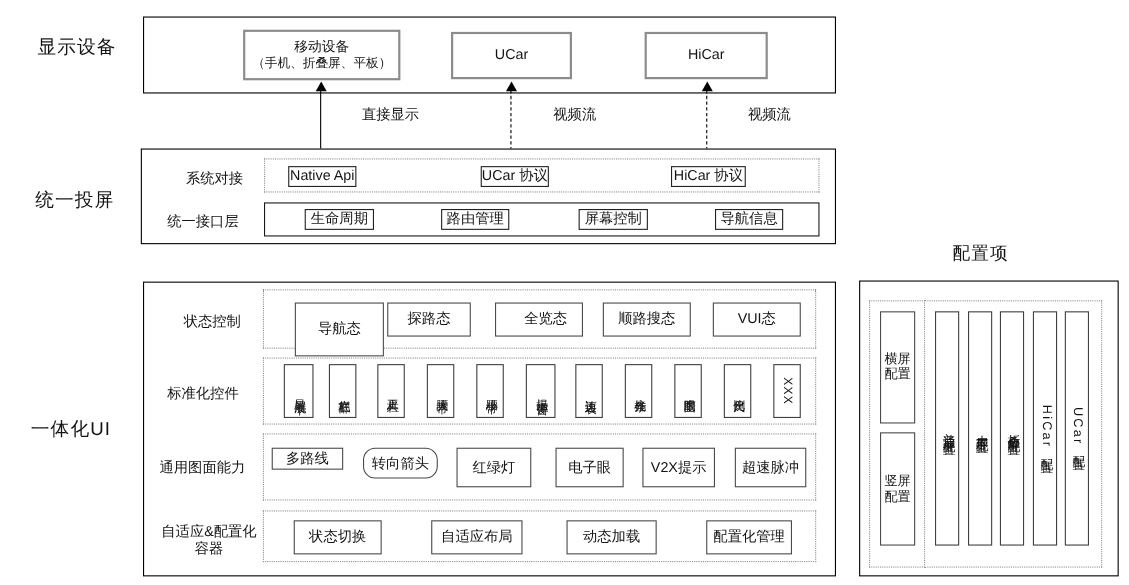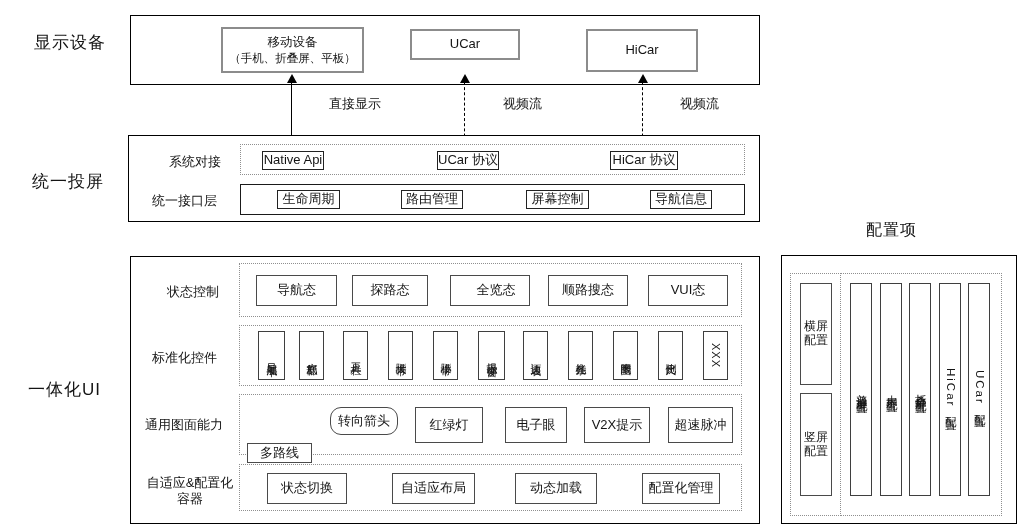--- a/index.html
+++ b/index.html
@@ -48,21 +48,21 @@
 
   <div class="abs side-lbl" style="left:34px;top:31px;">显示设备</div>
   <div class="abs side-lbl" style="left:32px;top:170px;">统一投屏</div>
   <div class="abs side-lbl" style="left:28px;top:378px;">一体化UI</div>
 
   <div class="abs frame" style="left:130px;top:15px;width:630px;height:70px;"></div>
   <div class="abs item device" style="left:221px;top:27px;width:143px;height:46px;">
     <span class="l1">移动设备</span>
     <span class="l2">（手机、折叠屏、平板）</span>
   </div>
-  <div class="abs item device" style="left:410px;top:29px;width:110px;height:31px;">UCar</div>
+  <div class="abs item device" style="left:410px;top:29px;width:110px;height:43px;">UCar</div>
   <div class="abs item device" style="left:586px;top:29px;width:112px;height:43px;">HiCar</div>
 
   <div class="abs arrowhead" style="left:287px;top:74px;"></div>
   <div class="abs conn" style="left:291px;top:82px;height:70px;"></div>
   <div class="abs conn-lbl" style="left:299px;top:95px;">直接显示</div>
 
   <div class="abs arrowhead" style="left:460px;top:74px;"></div>
   <div class="abs conn dashed" style="left:464px;top:82px;height:70px;"></div>
   <div class="abs conn-lbl" style="left:473px;top:95px;">视频流</div>
 
@@ -82,21 +82,21 @@
   <div class="abs solidwrap" style="left:240px;top:184px;width:505px;height:31px;"></div>
   <div class="abs item sm" style="left:277px;top:190px;width:63px;height:19px;">生命周期</div>
   <div class="abs item sm" style="left:401px;top:190px;width:62px;height:19px;">路由管理</div>
   <div class="abs item sm" style="left:526px;top:190px;width:63px;height:19px;">屏幕控制</div>
   <div class="abs item sm" style="left:650px;top:190px;width:62px;height:19px;">导航信息</div>
 
   <div class="abs frame" style="left:130px;top:256px;width:630px;height:268px;"></div>
 
   <div class="abs lbl" style="left:167px;top:283px;">状态控制</div>
   <div class="abs dotted" style="left:239px;top:263px;width:503px;height:54px;"></div>
-  <div class="abs item" style="left:256px;top:275px;width:81px;height:31px;">导航态</div>
+  <div class="abs item" style="left:268px;top:275px;width:81px;height:49px;">导航态</div>
   <div class="abs item" style="left:352px;top:275px;width:76px;height:31px;">探路态</div>
   <div class="abs item" style="left:450px;top:275px;width:80px;height:31px;padding-left:12px;">全览态</div>
   <div class="abs item" style="left:548px;top:275px;width:80px;height:31px;">顺路搜态</div>
   <div class="abs item" style="left:648px;top:275px;width:80px;height:31px;">VUI态</div>
 
   <div class="abs lbl" style="left:152px;top:349px;">标准化控件</div>
   <div class="abs dotted" style="left:239px;top:325px;width:503px;height:61px;"></div>
   <div class="abs vitem" style="left:258px;top:331px;width:27px;height:49px;">导航黑卡</div>
   <div class="abs vitem" style="left:299px;top:331px;width:25px;height:49px;">底部栏</div>
   <div class="abs vitem" style="left:343px;top:331px;width:25px;height:49px;">工具栏</div>
@@ -104,21 +104,21 @@
   <div class="abs vitem" style="left:433px;top:331px;width:25px;height:49px;">小腰带</div>
   <div class="abs vitem" style="left:478px;top:331px;width:27px;height:49px;">提示弹窗</div>
   <div class="abs vitem" style="left:523px;top:331px;width:25px;height:49px;">迈速表</div>
   <div class="abs vitem" style="left:568px;top:331px;width:25px;height:49px;">光柱条</div>
   <div class="abs vitem" style="left:613px;top:331px;width:25px;height:49px;">鹰眼图</div>
   <div class="abs vitem" style="left:658px;top:331px;width:25px;height:49px;">比例尺</div>
   <div class="abs vitem" style="left:703px;top:331px;width:25px;height:49px;">XXX</div>
 
   <div class="abs lbl" style="left:145px;top:416px;">通用图面能力</div>
   <div class="abs dotted" style="left:239px;top:394px;width:503px;height:61px;"></div>
-  <div class="abs item" style="left:247px;top:407px;width:65px;height:20px;margin-top:36px;">多路线</div>
+  <div class="abs item" style="left:247px;top:407px;width:65px;height:20px;">多路线</div>
   <div class="abs item" style="left:330px;top:407px;width:68px;height:28px;border-radius:11px;">转向箭头</div>
   <div class="abs item" style="left:415px;top:407px;width:68px;height:36px;">红绿灯</div>
   <div class="abs item" style="left:505px;top:407px;width:62px;height:36px;">电子眼</div>
   <div class="abs item" style="left:584px;top:407px;width:66px;height:36px;">V2X提示</div>
   <div class="abs item" style="left:668px;top:407px;width:65px;height:36px;">超速脉冲</div>
 
   <div class="abs lbl wrap" style="left:142px;top:475px;width:96px;">自适应&amp;配置化容器</div>
   <div class="abs dotted" style="left:239px;top:464px;width:503px;height:47px;"></div>
   <div class="abs item" style="left:267px;top:473px;width:80px;height:31px;">状态切换</div>
   <div class="abs item" style="left:392px;top:473px;width:83px;height:31px;">自适应布局</div>

